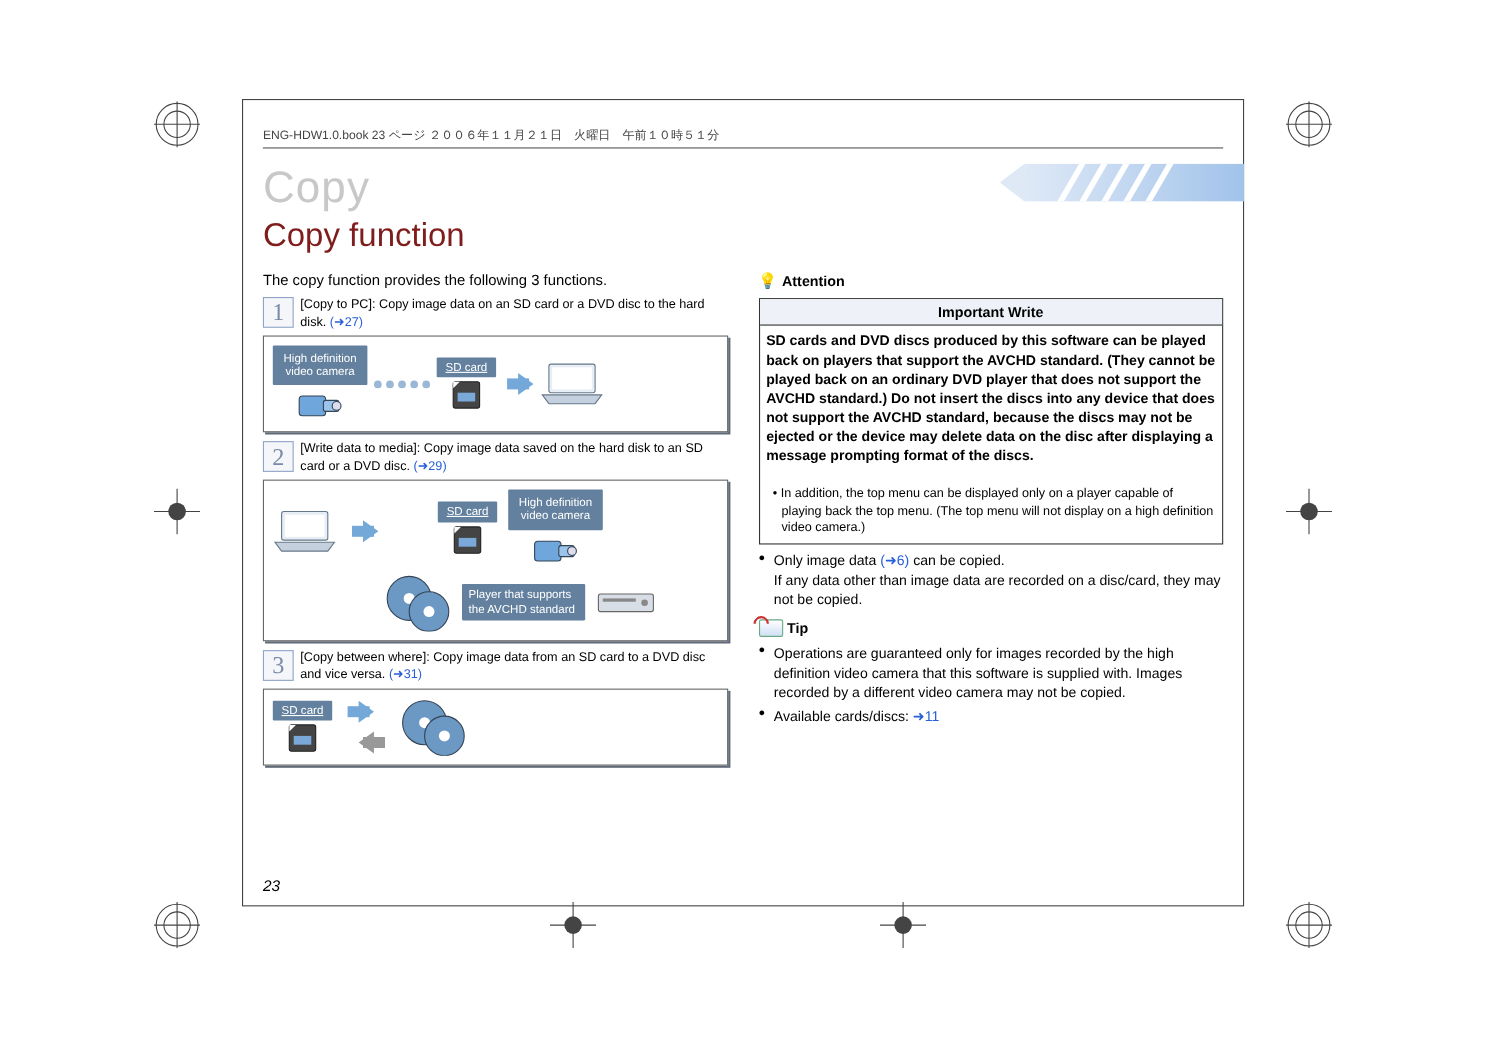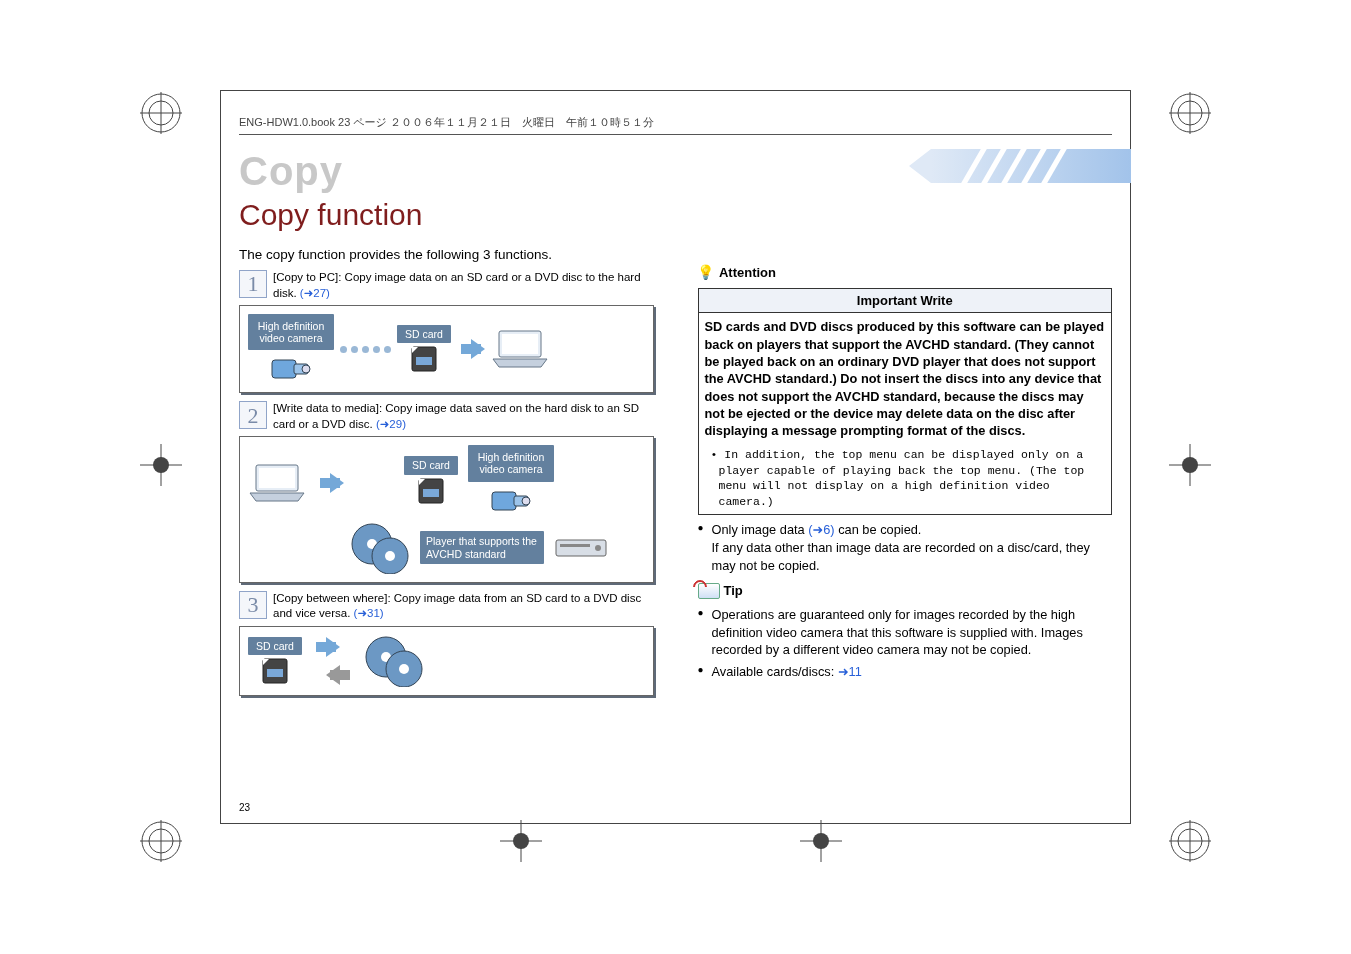--- a/index.html
+++ b/index.html
@@ -45,21 +45,21 @@
     margin-top: 4px;
   }
 
   .content {
     position: absolute;
     top: 58px; left: 18px; right: 18px; bottom: 18px;
   }
 
   .chapter {
     font-size: 40px;
-    font-weight: 700;
+    font-weight: 400;
     color: #c8c8c8;
     letter-spacing: 1px;
     margin-bottom: 4px;
   }
   .title {
     font-size: 30px;
     color: #7f1d1d;
     font-weight: 400;
     margin-bottom: 14px;
   }
@@ -79,23 +79,22 @@
   }
   .banner .stripe{
     position:absolute;
     top:0;bottom:0;
     background:#fff;
     transform:skewX(-30deg);
   }
 
   .cols {
     display: flex;
-    gap: 44px;
+    gap: 28px;
     margin-top: 10px;
-    align-items: center;
   }
   .col { flex: 1 1 50%; font-size: 13px; color: #000; line-height: 1.35; }
 
   .intro { margin-bottom: 6px; font-size: 13.5px; }
 
   .stepbox {
     display: flex;
     gap: 6px;
     margin: 4px 0 4px 0;
   }
@@ -123,21 +122,21 @@
 
   .tag {
     background: #63809e;
     color: #fff;
     font-size: 10.5px;
     padding: 6px 6px;
     border-radius: 1px;
     text-align: center;
     line-height: 1.15;
   }
-  .tag-wide{ padding:3px 8px; }
+  .tag-wide{ padding:3px 8px;text-decoration:underline; }
   .arrow-r {
     width: 0; height: 0;
     border-top: 10px solid transparent;
     border-bottom: 10px solid transparent;
     border-left: 14px solid #74a8d8;
     position: relative;
   }
   .arrow-r::before{
     content:"";
     position:absolute;
@@ -184,38 +183,38 @@
     padding:5px 6px;
     font-size:12.8px;
     font-weight:bold;
     line-height:1.35;
   }
   .subbullet{
     font-size:11.5px;
     font-weight:normal;
     padding-left:14px;
     text-indent:-8px;
-    margin-top:8px;
+    margin-top:20px;
     line-height:1.35;
-    font-family:Liberation Mono, monospace;
   }
 
   ul.dots { list-style:none; padding:0; margin:6px 0; }
   ul.dots > li { position:relative; padding-left:14px; font-size:12.8px; line-height:1.38; margin-bottom:4px; }
   ul.dots > li::before{
     content:"●"; position:absolute; left:0; top:0px; font-size:10px;
   }
   .tip-head{ display:flex; align-items:center; gap:4px; font-weight:bold; font-size:13px; margin:8px 0 2px;}
   .tip-ico{ width:22px;height:16px; background:linear-gradient(#fff,#cfe0f5); border:1px solid #6a8; border-radius:2px; position:relative;}
   .tip-ico::after{content:"";position:absolute;left:-6px;top:-4px;width:10px;height:10px;border:2px solid #c33;border-radius:50%;border-right-color:transparent;border-bottom-color:transparent;transform:rotate(45deg);}
 
   .pagenum{
     position:absolute;
     left:18px; bottom:10px;
-    font-size:10px;
+    font-size:14px;
+    font-style:italic;
   }
 
   
   .camera-svg{width:46px;height:32px;}
   .laptop-svg{width:58px;height:40px;}
   .sd-svg{width:36px;height:28px;}
   .discpair{width:60px;height:52px;}
   .stack{display:flex;flex-direction:column;align-items:center;gap:2px;}
   .row-mini{display:flex;align-items:center;gap:10px;}
 </style>
@@ -365,21 +364,21 @@
                 </div>
               </div>
               <div class="row-mini">
                 <svg class="discpair" viewBox="0 0 60 52">
                     <circle cx="22" cy="22" r="20" fill="#6c98c4" stroke="#345"></circle>
                     <circle cx="22" cy="22" r="5" fill="#fff"></circle>
                     <circle cx="40" cy="34" r="18" fill="#6c98c4" stroke="#345"></circle>
                     <circle cx="40" cy="34" r="5" fill="#fff"></circle>
                   </svg>
                 <div class="stack" style="align-items:flex-start">
-                  <div class="tag" style="width:124px;text-align:left;padding:4px 6px">Player that supports the AVCHD standard</div>
+                  <div class="tag" style="width:112px;text-align:left;padding:4px 6px">Player that supports the AVCHD standard</div>
                 </div>
                 <svg width="54" height="28" viewBox="0 0 54 28">
                     <rect x="2" y="6" width="50" height="16" rx="2" fill="#d8dee6" stroke="#666"></rect>
                     <rect x="6" y="10" width="30" height="3" fill="#888"></rect>
                     <circle cx="44" cy="14" r="3" fill="#888"></circle>
                   </svg>
               </div>
             </div>
           </div>
         </div>

